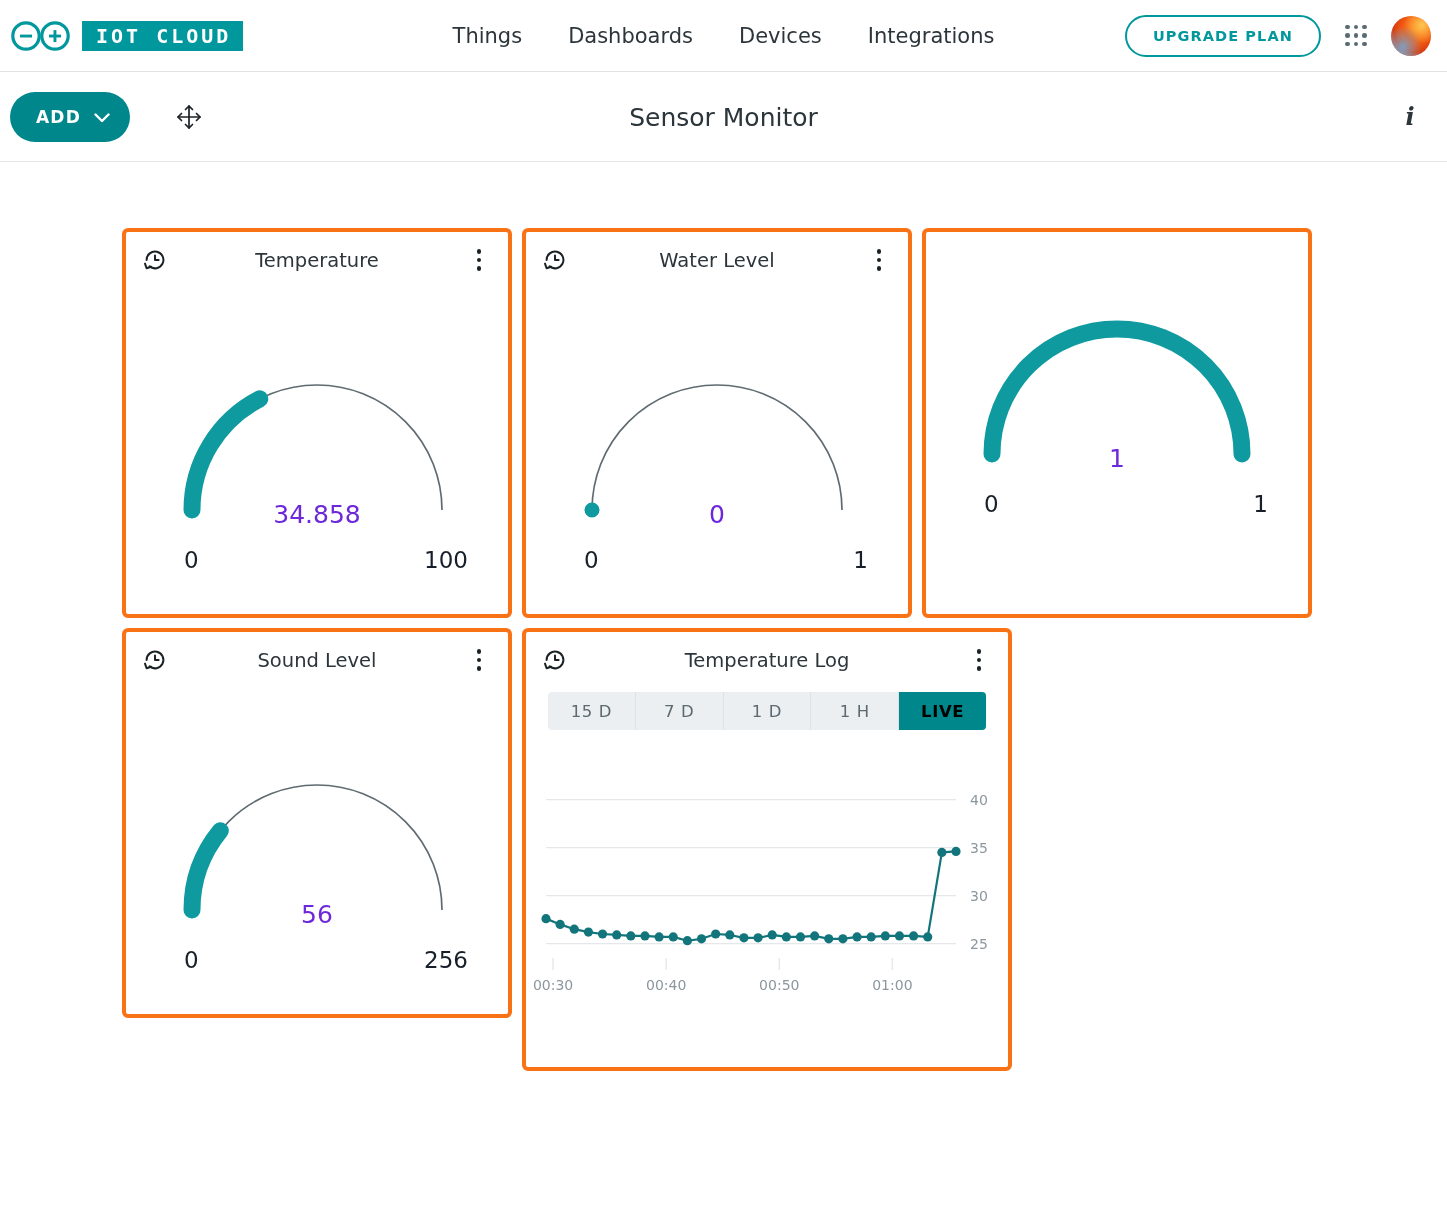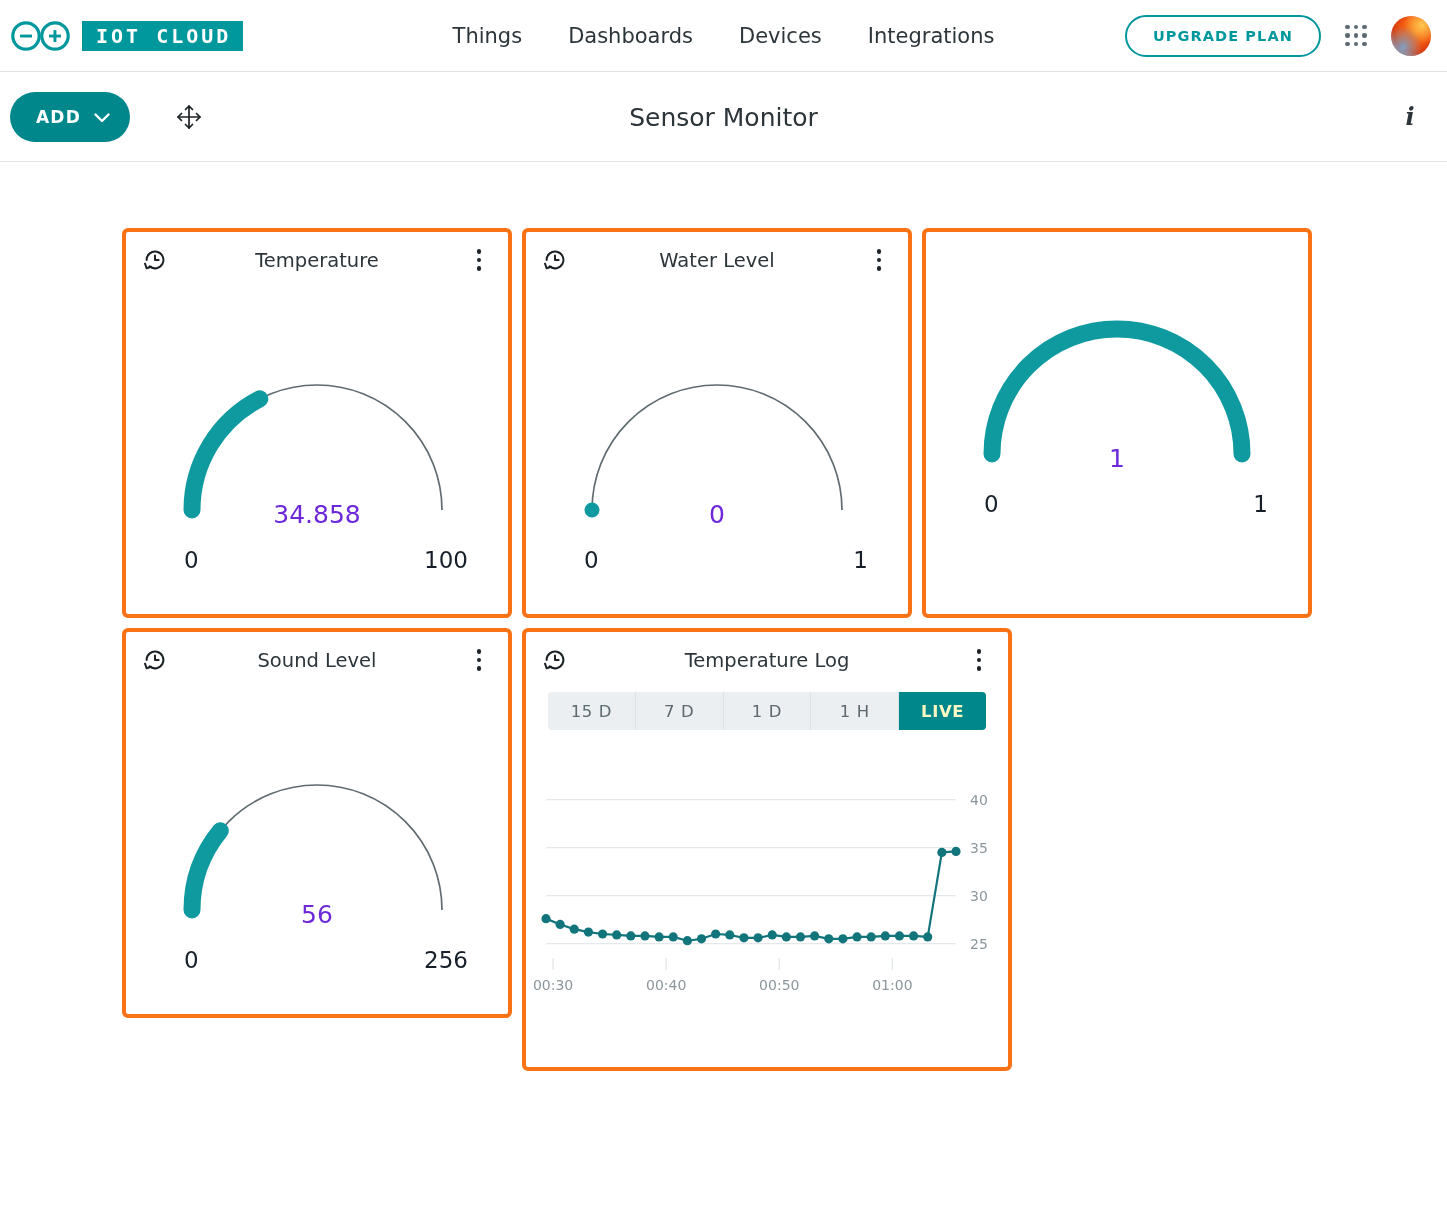--- a/index.html
+++ b/index.html
@@ -232,21 +232,21 @@
     justify-content: center;
     font-size: 16.5px;
     color: #5d6a71;
     cursor: pointer;
     letter-spacing: 0.6px;
     border-right: 1px solid #dde2e5;
   }
   .range-tab:last-child { border-right: none; }
   .range-tab.active {
     background: #00878C;
-    color: #fef9c3;
+    color: #000000;
     font-weight: bold;
     border-right: none;
   }
   .chart-area { position: relative; margin-top: 44px; height: 240px; }
   .chart-svg { display: block; }
 </style>
 </head>
 <body>
 
 <div class="topbar">

